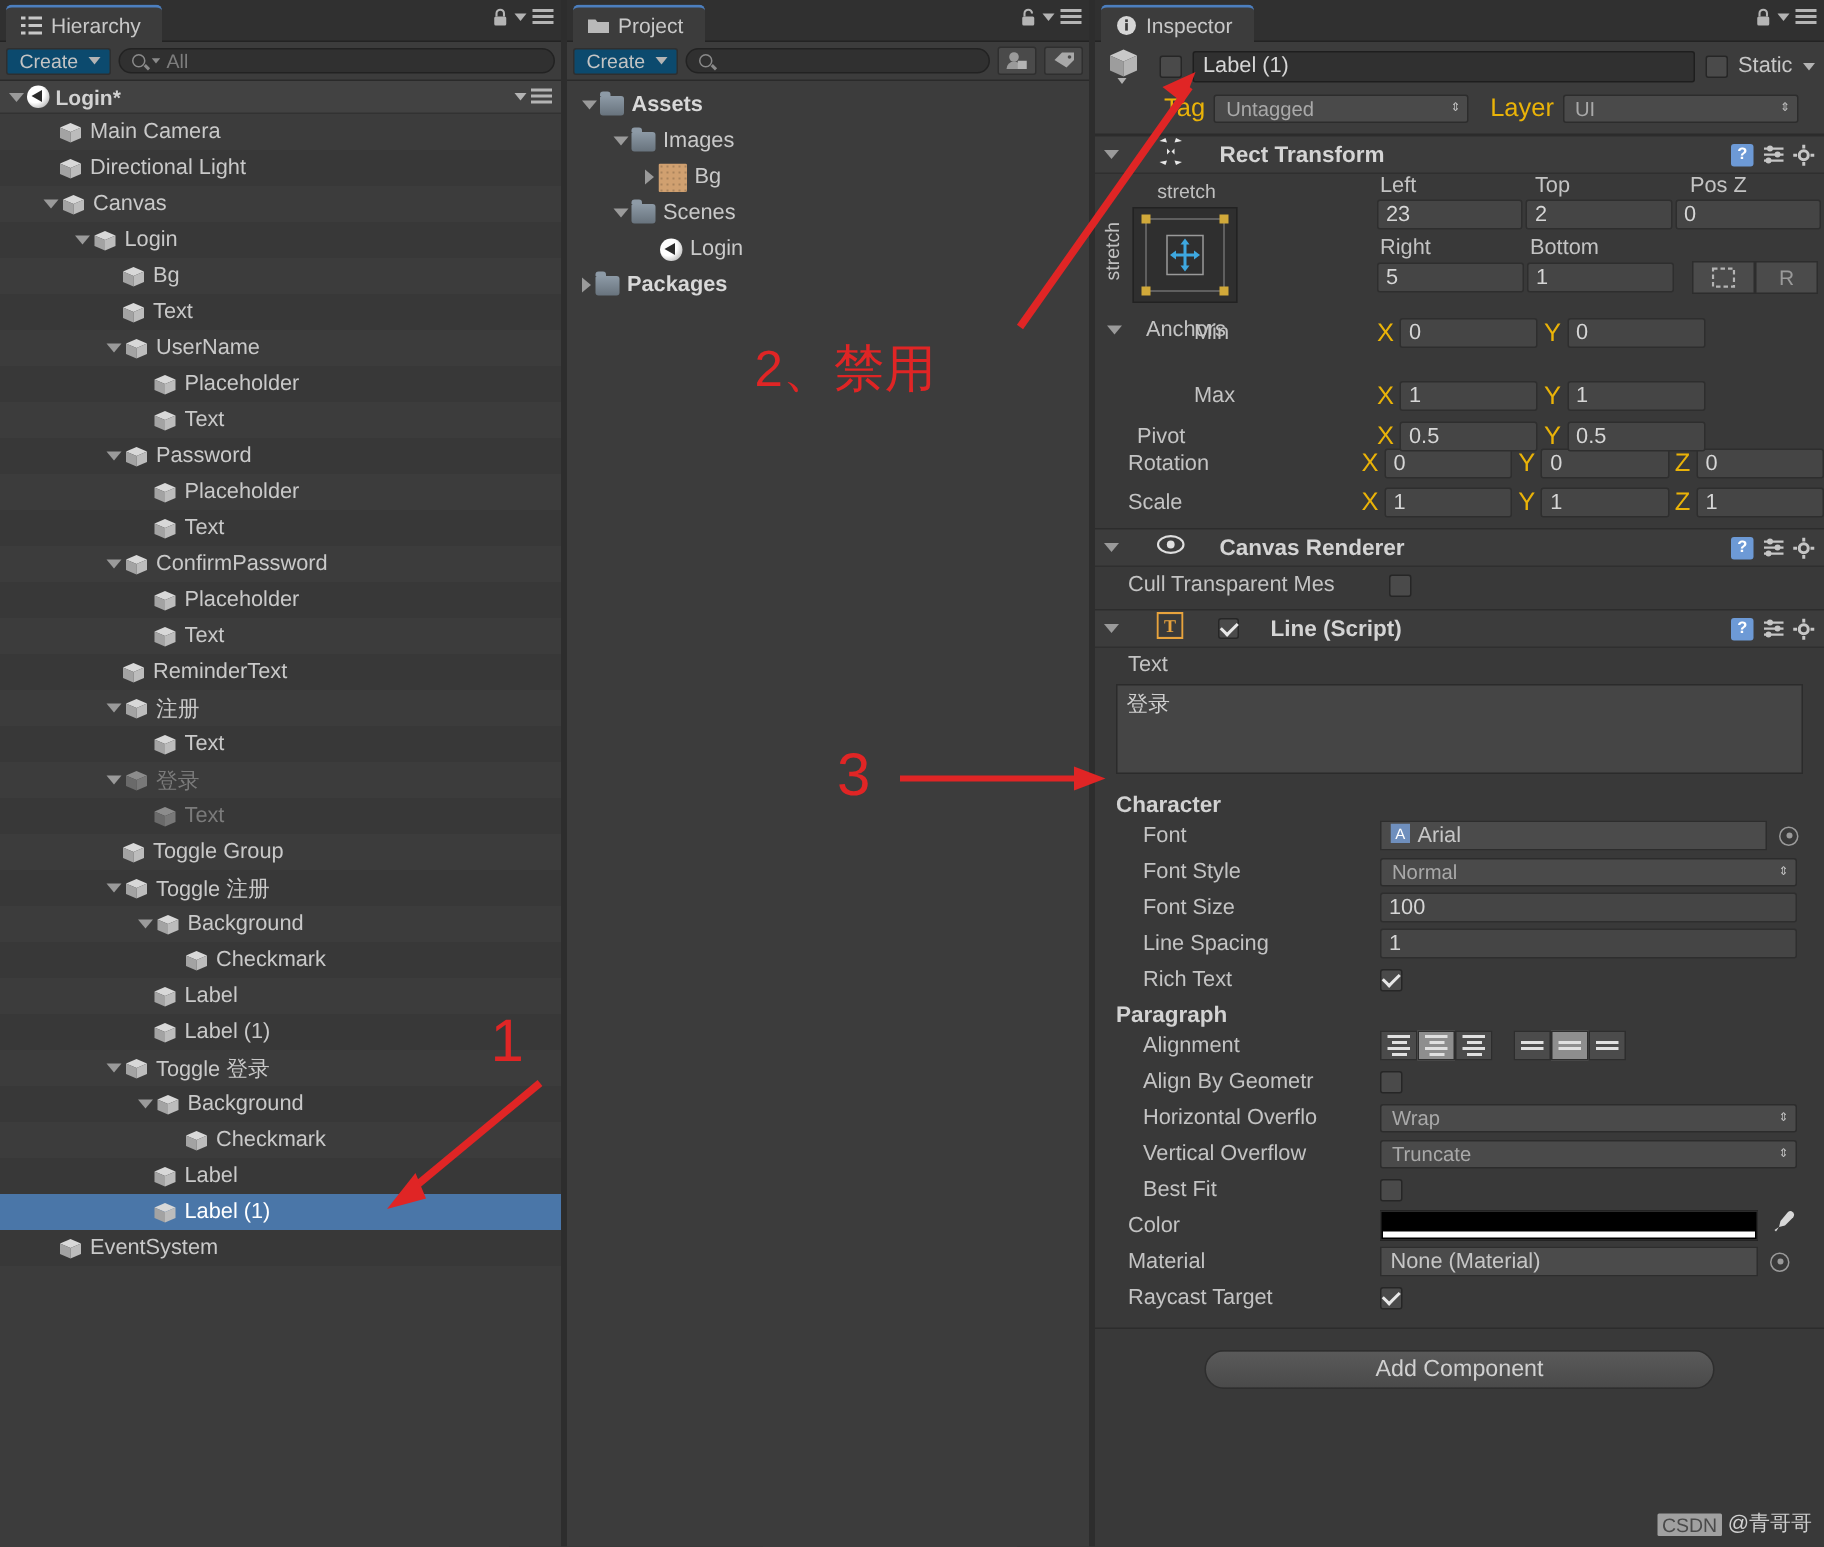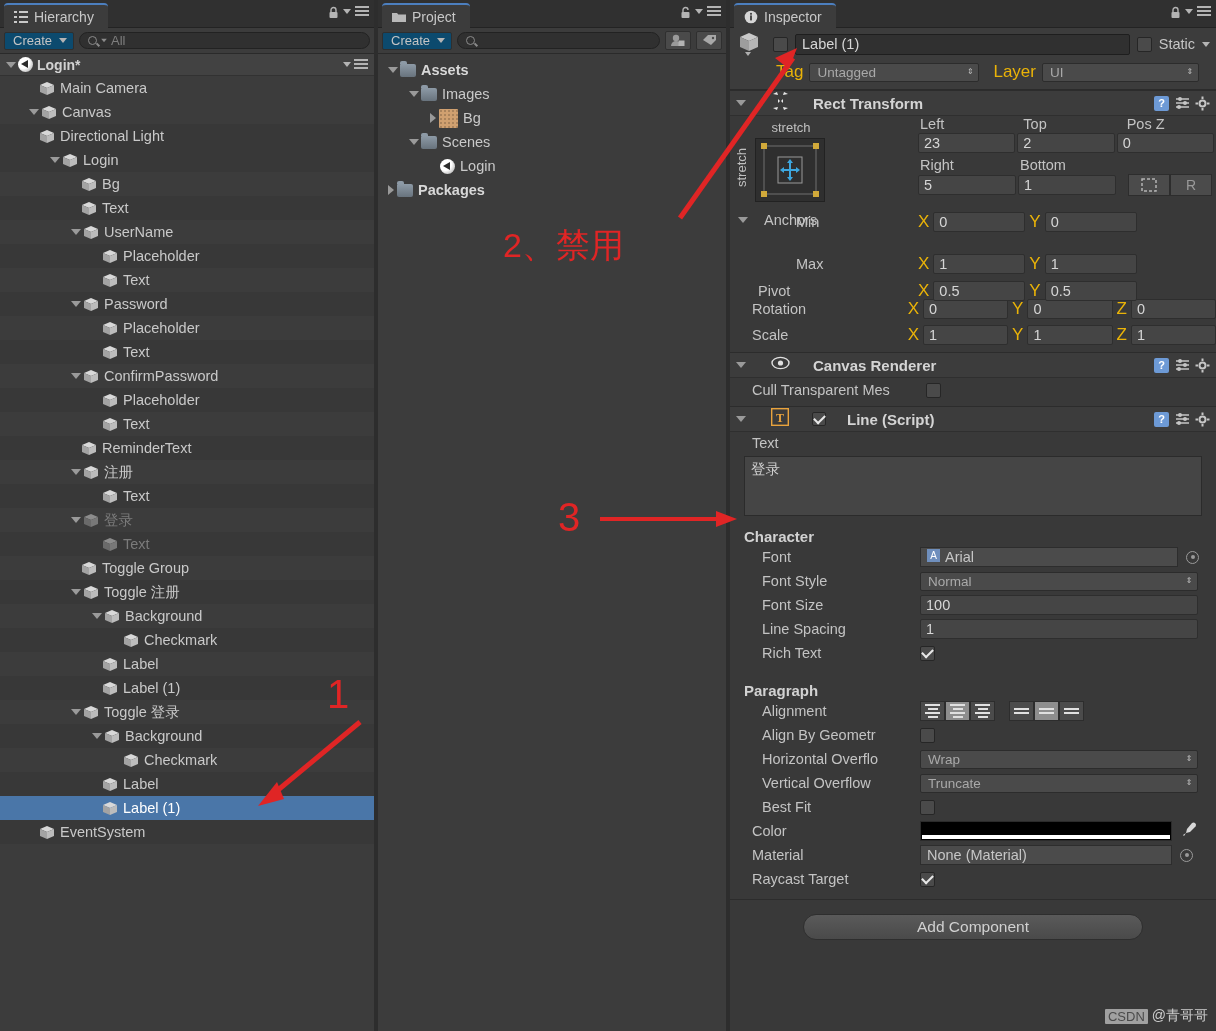--- a/index.html
+++ b/index.html
@@ -252,39 +252,39 @@
         <div class="hrow">
           <span style="width:29px;flex:none"></span>
           <span style="width:10px;flex:none;display:inline-block"></span>
           <span class="cube"><svg viewBox="0 0 16 15" width="16" height="15">
               <path d="M1 4 L8 1 L15 4 L8 7 Z" fill="#d8d8d8"></path>
               <path d="M1 4 L8 7 L8 14 L1 11 Z" fill="#a3a3a3"></path>
               <path d="M15 4 L8 7 L8 14 L15 11 Z" fill="#bcbcbc"></path>
             </svg></span>
           <span>Main Camera</span>
         </div>
-        <div class="hrow">
+        <div class="hrow alt">
           <span style="width:29px;flex:none"></span>
+          <span style="width:10px;flex:none;display:inline-block"></span>
+          <span class="cube"><svg viewBox="0 0 16 15" width="16" height="15">
+              <path d="M1 4 L8 1 L15 4 L8 7 Z" fill="#d8d8d8"></path>
+              <path d="M1 4 L8 7 L8 14 L1 11 Z" fill="#a3a3a3"></path>
+              <path d="M15 4 L8 7 L8 14 L15 11 Z" fill="#bcbcbc"></path>
+            </svg></span>
+          <span>Directional Light</span>
+        </div>
+        <div class="hrow">
+          <span style="width:29px;flex:none"></span>
           <span class="twist"></span>
           <span class="cube"><svg viewBox="0 0 16 15" width="16" height="15">
               <path d="M1 4 L8 1 L15 4 L8 7 Z" fill="#d8d8d8"></path>
               <path d="M1 4 L8 7 L8 14 L1 11 Z" fill="#a3a3a3"></path>
               <path d="M15 4 L8 7 L8 14 L15 11 Z" fill="#bcbcbc"></path>
             </svg></span>
           <span>Canvas</span>
-        </div>
-        <div class="hrow alt">
-          <span style="width:29px;flex:none"></span>
-          <span style="width:10px;flex:none;display:inline-block"></span>
-          <span class="cube"><svg viewBox="0 0 16 15" width="16" height="15">
-              <path d="M1 4 L8 1 L15 4 L8 7 Z" fill="#d8d8d8"></path>
-              <path d="M1 4 L8 7 L8 14 L1 11 Z" fill="#a3a3a3"></path>
-              <path d="M15 4 L8 7 L8 14 L15 11 Z" fill="#bcbcbc"></path>
-            </svg></span>
-          <span>Directional Light</span>
         </div>
         <div class="hrow alt">
           <span style="width:50px;flex:none"></span>
           <span class="twist"></span>
           <span class="cube"><svg viewBox="0 0 16 15" width="16" height="15">
               <path d="M1 4 L8 1 L15 4 L8 7 Z" fill="#d8d8d8"></path>
               <path d="M1 4 L8 7 L8 14 L1 11 Z" fill="#a3a3a3"></path>
               <path d="M15 4 L8 7 L8 14 L15 11 Z" fill="#bcbcbc"></path>
             </svg></span>
           <span>Login</span>
@@ -1041,21 +1041,21 @@
       <span class="num" style="width:278px">
           <span>1</span>
         </span>
     </div>
 
     <div class="frow" style="padding-left:32px">
       <span class="fname" style="width:158px">Rich Text</span>
       <span class="cbx checked"></span>
     </div>
 
-    <div class="sectlbl" style="margin-top:17px">Paragraph</div>
+    <div class="sectlbl" style="margin-top:3px">Paragraph</div>
 
     <div class="frow" style="padding-left:32px">
       <span class="fname" style="width:158px">Alignment</span>
       <span class="segbtn-group">
         <span class="segbtn">
             <i style="width:15px"></i>
             <i style="width:10px"></i>
             <i style="width:15px"></i>
             <i style="width:10px"></i>
           </span>

